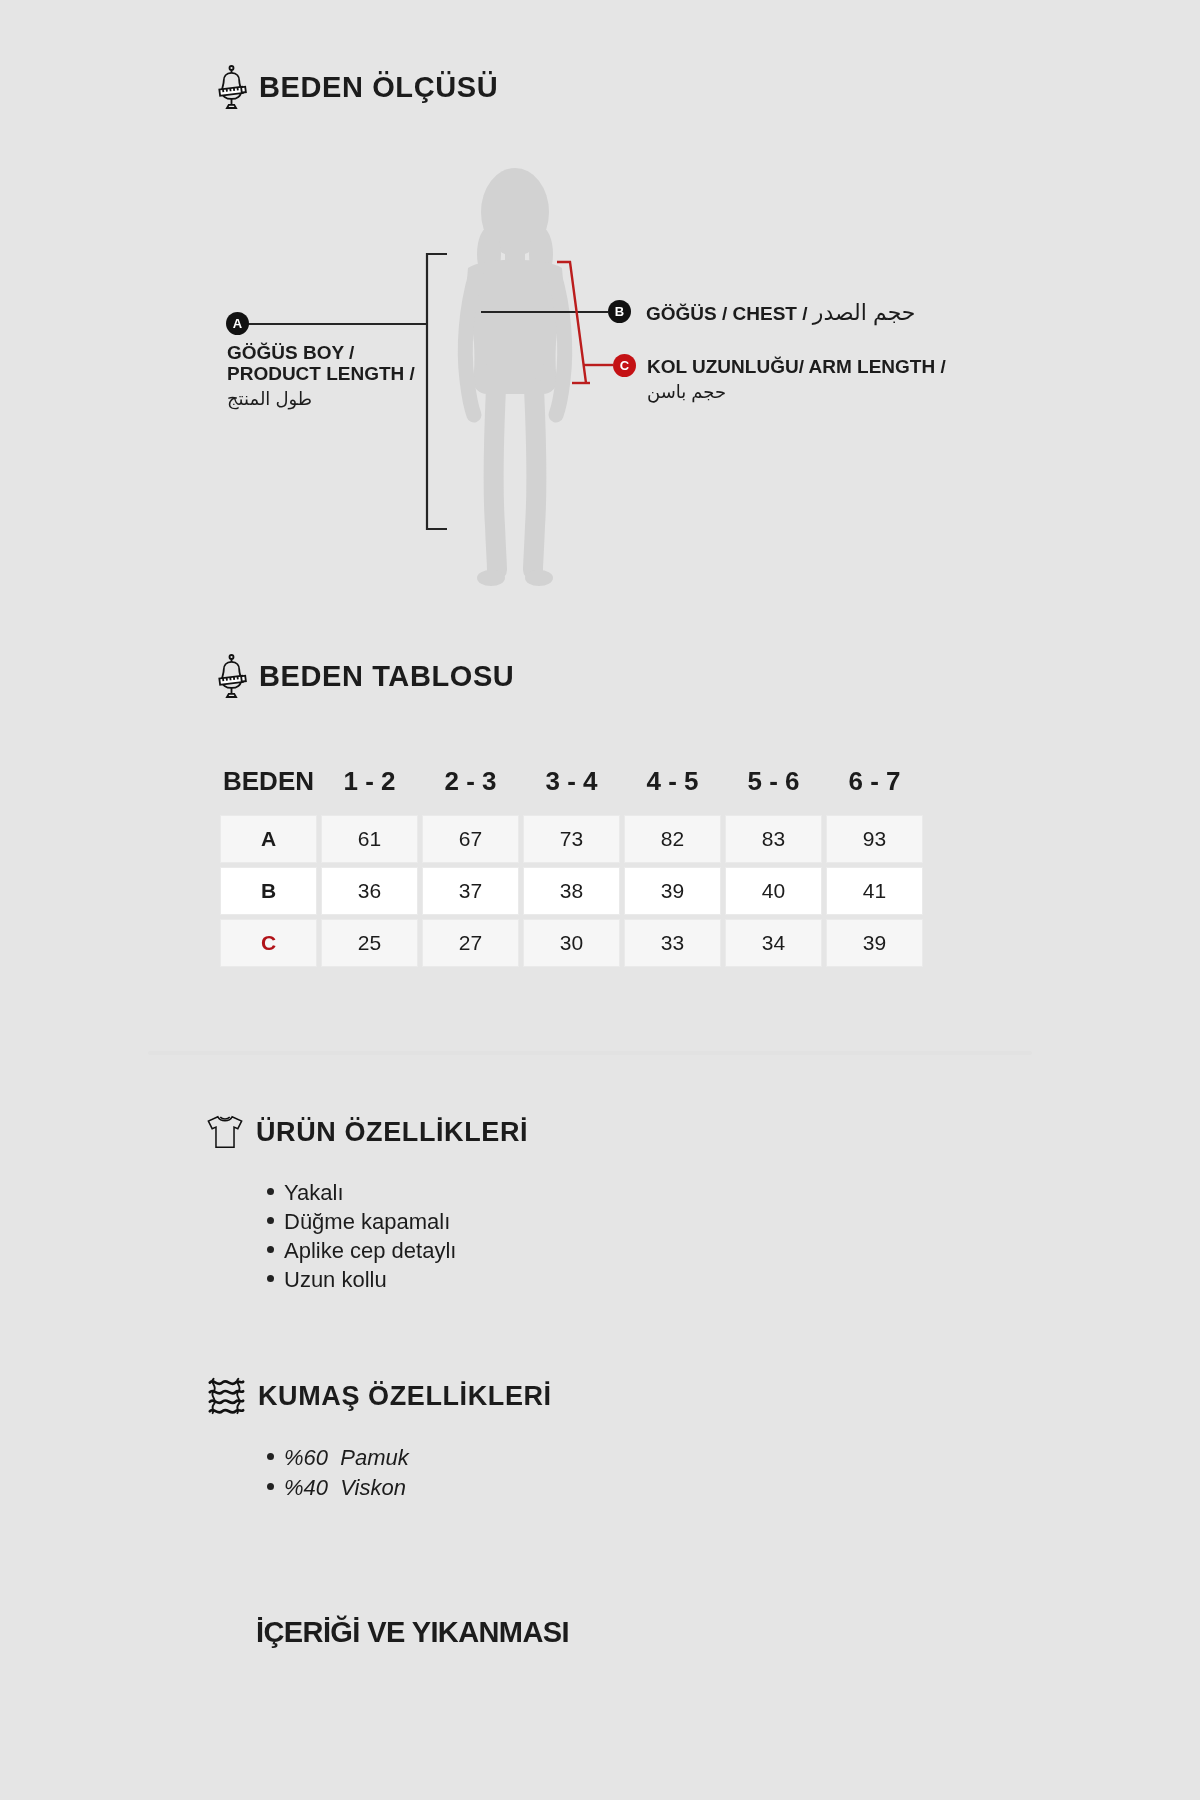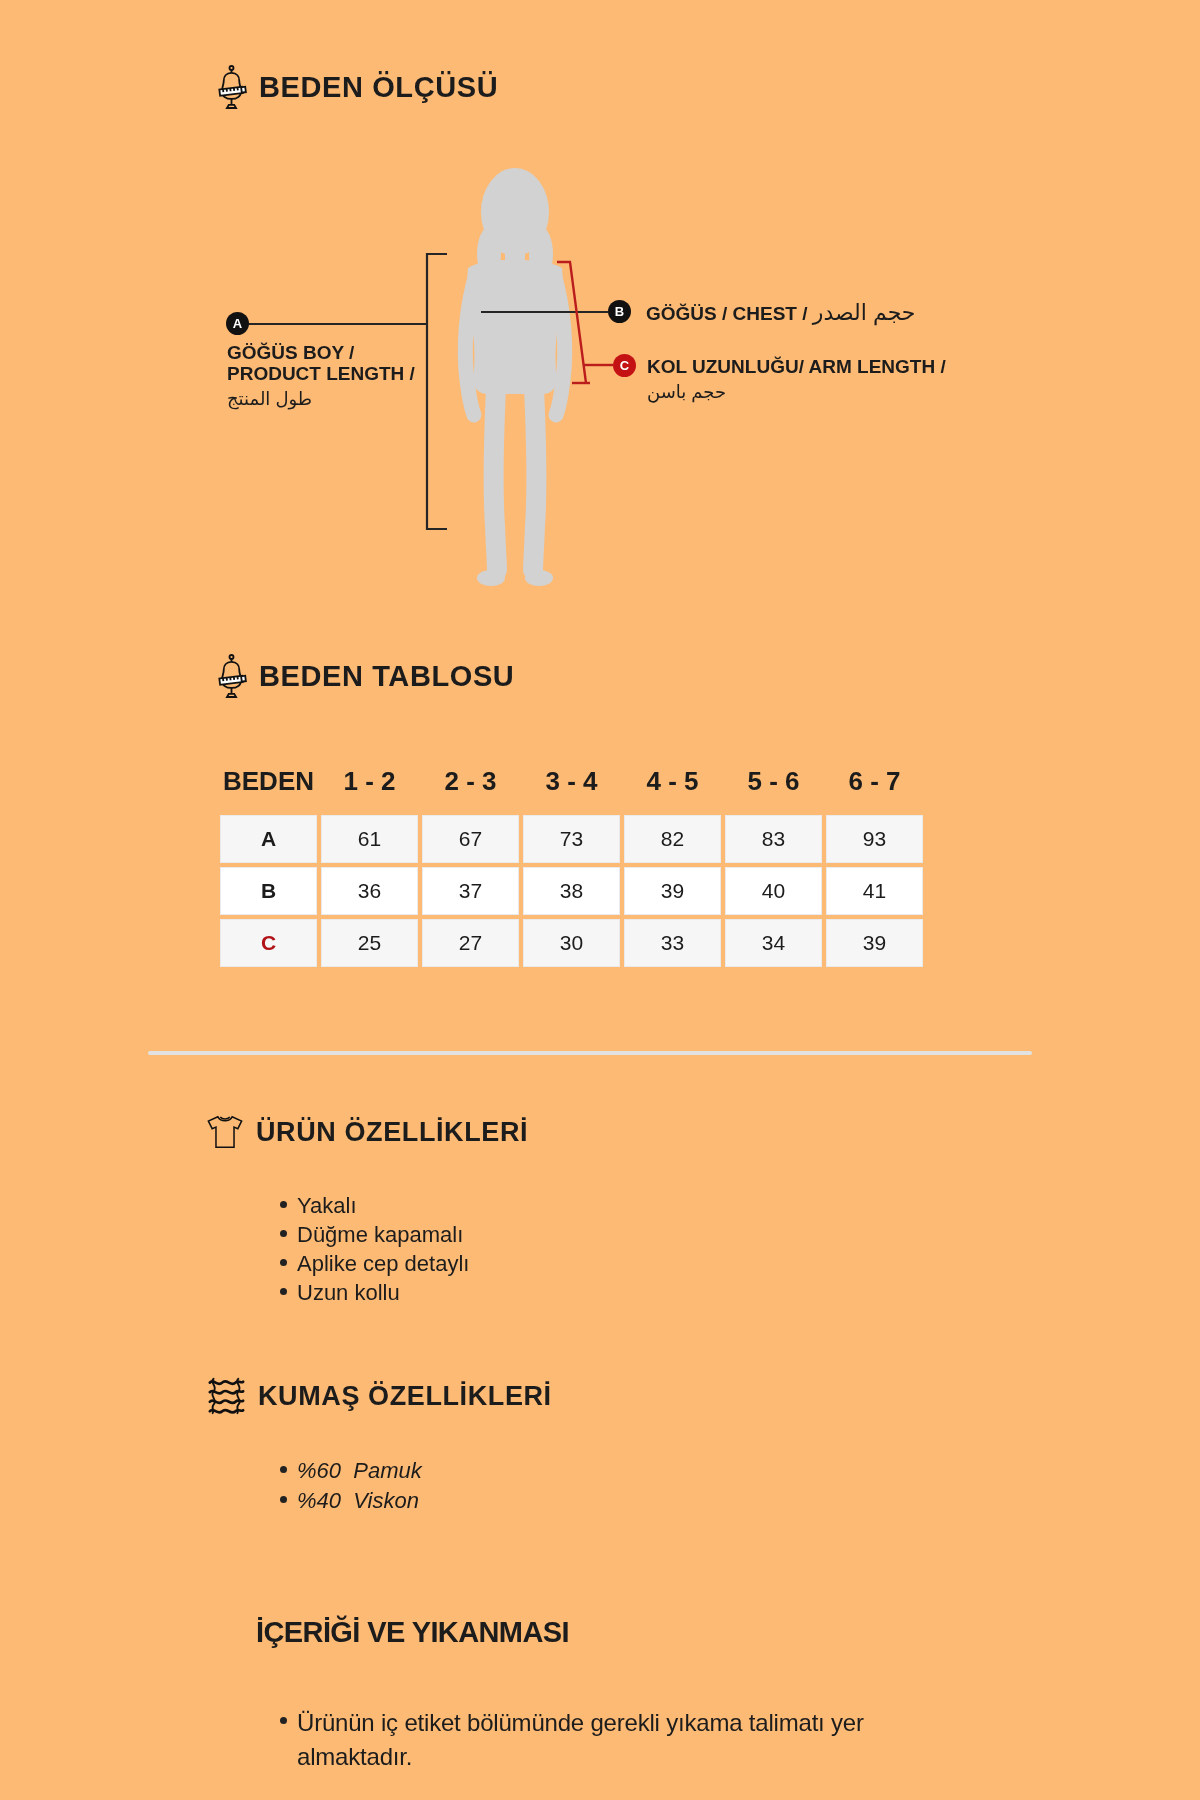--- a/index.html
+++ b/index.html
@@ -1,16 +1,16 @@
 <!DOCTYPE html>
 <html><head>
 <meta charset="utf-8">
 <style>
   html,body{margin:0;padding:0;background:#fff;}
-  .page{position:relative;width:1200px;height:1800px;background:#fdba74;overflow:hidden;
+  .page{position:relative;width:1200px;height:1800px;background:#e5e5e5;overflow:hidden;
         font-family:"Liberation Sans","DejaVu Sans",sans-serif;color:#1c1c1c;}
   .abs{position:absolute;}
 
   
   .sec-title{display:flex;align-items:center;gap:12px;}
   .sec-title .t{font-weight:bold;letter-spacing:.6px;white-space:nowrap;}
   .t-lg{font-size:29px;}
   .t-md{font-size:27px;}
   .icon{display:inline-flex;flex:0 0 auto;}
 
@@ -30,21 +30,21 @@
   table.size-table td{width:97px;height:48px;box-sizing:border-box;border:1px solid #eaeaea;
                       text-align:center;vertical-align:middle;font-size:21px;}
   tr.row-a td, tr.row-c td{background:#f6f6f6;}
   tr.row-b td{background:#ffffff;}
   td.rl{font-weight:bold;font-size:21px;}
   tr.row-c td.rl{color:#b11218;}
 
   .divider{position:absolute;height:4px;border-radius:2px;background:#e2e2e2;}
 
   
-  ul.blist{list-style:none;margin:16px;padding:0;}
+  ul.blist{list-style:none;margin:3px;padding:0;}
   ul.blist li{position:relative;padding-left:19px;font-size:22px;line-height:29px;white-space:pre-wrap;}
   ul.blist li::before{content:"";position:absolute;left:2px;top:.45em;width:7px;height:7px;
                       border-radius:50%;background:#222;}
   ul.blist.loose li{line-height:30px;}
   ul.care li{font-size:24px;line-height:34px;letter-spacing:-0.2px;max-width:672px;white-space:normal;}
   .cond{letter-spacing:-0.6px;}
 </style>
 </head>
 <body>
 
@@ -215,17 +215,14 @@
     <span class="t t-md">KUMAŞ ÖZELLİKLERİ</span>
   </div>
   <ul class="blist loose abs" style="left:262px;top:1440px;font-style:italic;">
     <li><span>%60  Pamuk</span></li>
     <li><span>%40  Viskon</span></li>
   </ul>
 
   <div class="abs" style="left:256px;top:1616px;">
     <span class="t cond" style="font-weight:bold;font-size:29px;text-align:right;">İÇERİĞİ VE YIKANMASI</span>
   </div>
-  <ul class="blist care abs" style="left:262px;top:1690px;">
-    <li><span>Ürünün iç etiket bölümünde gerekli yıkama talimatı yer almaktadır.</span></li>
-  </ul>
 
 </div>
 
 </body></html>

